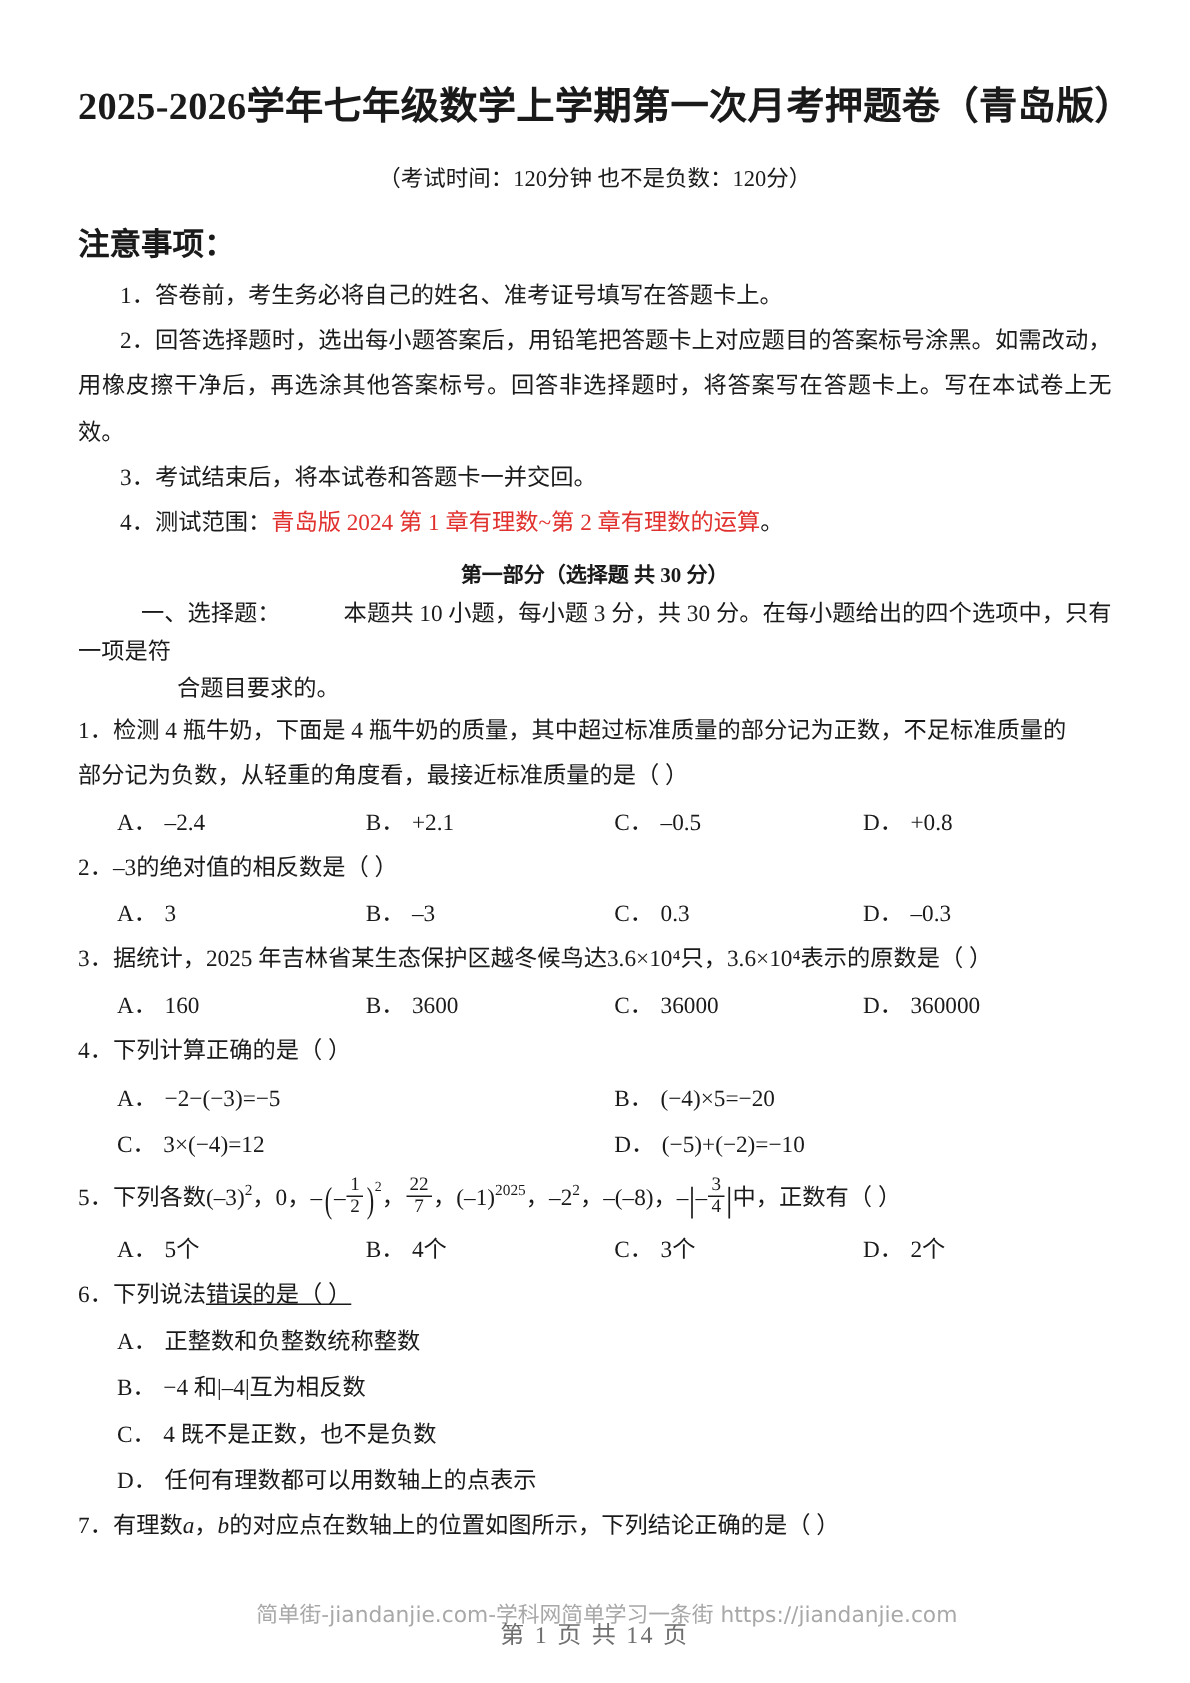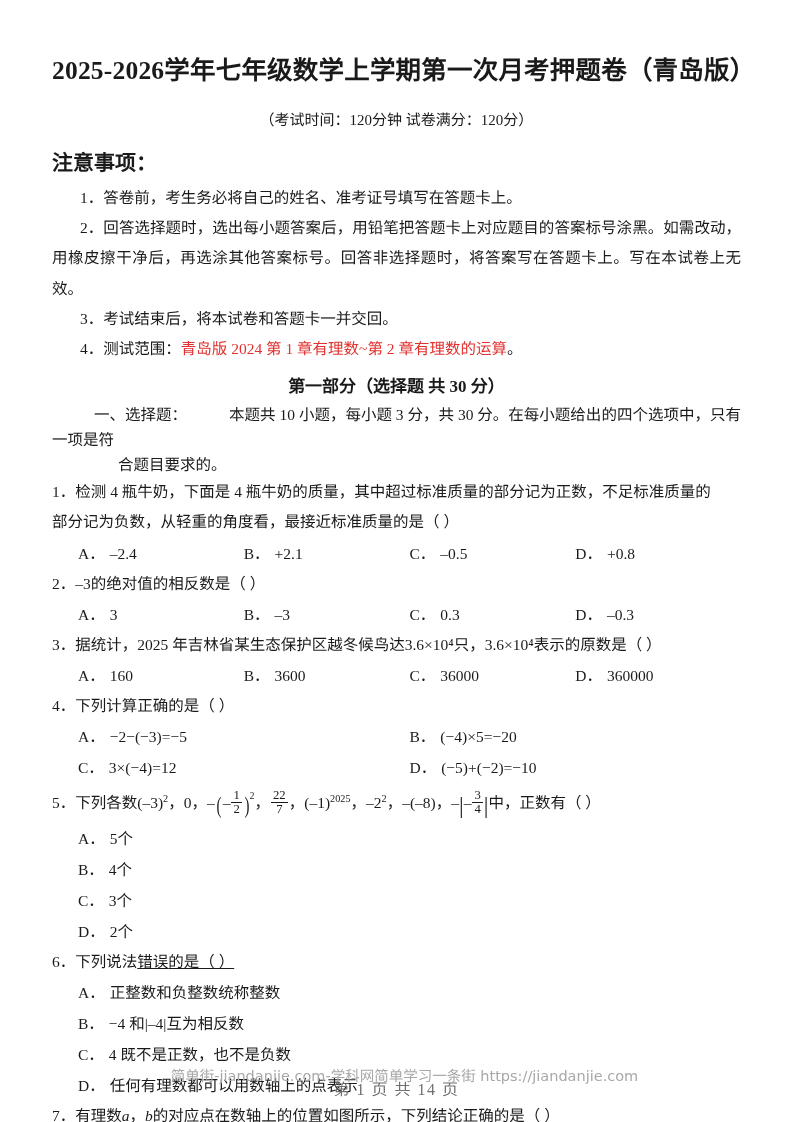--- a/index.html
+++ b/index.html
@@ -61,21 +61,21 @@
     text-align: justify;
     text-justify: inter-ideograph;
   }
   .red {
     color: #e0312e;
   }
 
   
   .part-heading {
     text-align: center;
-    font-size: 17px;
+    font-size: 14px;
     font-weight: bold;
     line-height: 1.5;
     margin-top: 10px;
     margin-bottom: 2px;
   }
   .section-intro {
     font-size: 15.5px;
     line-height: 1.62;
     text-align: justify;
     text-justify: inter-ideograph;
@@ -182,21 +182,21 @@
     color: #6f6f6f;
     letter-spacing: 1.5px;
   }
 </style>
 </head>
 <body>
 
 <div class="page">
 
   <h1 class="doc-title">2025-2026学年七年级数学上学期第一次月考押题卷（青岛版）</h1>
-  <div class="doc-subtitle">（考试时间：120分钟   试卷满分：120分）</div>
+  <div class="doc-subtitle">（考试时间：120分钟   也不是负数：120分）</div>
 
   <div class="notes">
     <div class="notes-heading">注意事项：</div>
     <div class="note-item">1．答卷前，考生务必将自己的姓名、准考证号填写在答题卡上。</div>
     <div class="note-item">2．回答选择题时，选出每小题答案后，用铅笔把答题卡上对应题目的答案标号涂黑。如需改动，用橡皮擦干净后，再选涂其他答案标号。回答非选择题时，将答案写在答题卡上。写在本试卷上无效。</div>
     <div class="note-item">3．考试结束后，将本试卷和答题卡一并交回。</div>
     <div class="note-item"><span>4．测试范围：</span><span class="red">青岛版 2024 第 1 章有理数~第 2 章有理数的运算</span><span>。</span></div>
   </div>
 
   <div class="part-heading">第一部分（选择题 共 30 分）</div>
@@ -252,21 +252,21 @@
     <div class="options cols2">
       <div class="opt"><span class="lbl">C．</span><span class="mathy">3×(−4)=12</span></div>
       <div class="opt"><span class="lbl">D．</span><span class="mathy">(−5)+(−2)=−10</span></div>
     </div>
   </div>
 
   <div class="question" style="line-height:2.55;">
     <div class="q-stem">
       <span>5．</span><span>下列各数(–3)</span><sup>2</sup>，<span class="mathy">0</span>，<span class="mathy">–<span class="paren-big">(</span>–<span class="frac"><span class="num">1</span><span class="den">2</span></span><span class="paren-big">)</span><span class="sup-out">2</span></span>，<span class="mathy"><span class="frac"><span class="num">22</span><span class="den">7</span></span></span>，<span class="mathy">(–1)<sup>2025</sup></span>，<span class="mathy">–2<sup>2</sup></span>，<span class="mathy">–(–8)</span>，<span class="mathy">–<span class="bar-big">|</span>–<span class="frac"><span class="num">3</span><span class="den">4</span></span><span class="bar-big">|</span></span><span>中，正数有（   ）</span>
     </div>
-    <div class="options cols4" style="line-height:2.0;flex-direction:column;">
+    <div class="options cols4" style="line-height:2.0;">
       <div class="opt"><span class="lbl">A．</span><span class="mathy">5个</span></div>
       <div class="opt"><span class="lbl">B．</span><span class="mathy">4个</span></div>
       <div class="opt"><span class="lbl">C．</span><span class="mathy">3个</span></div>
       <div class="opt"><span class="lbl">D．</span><span class="mathy">2个</span></div>
     </div>
   </div>
 
   <div class="question">
     <div class="q-stem">
       <span>6．</span><span>下列说法</span><span class="u">错误</span><span class="u">的是（   ）</span>

